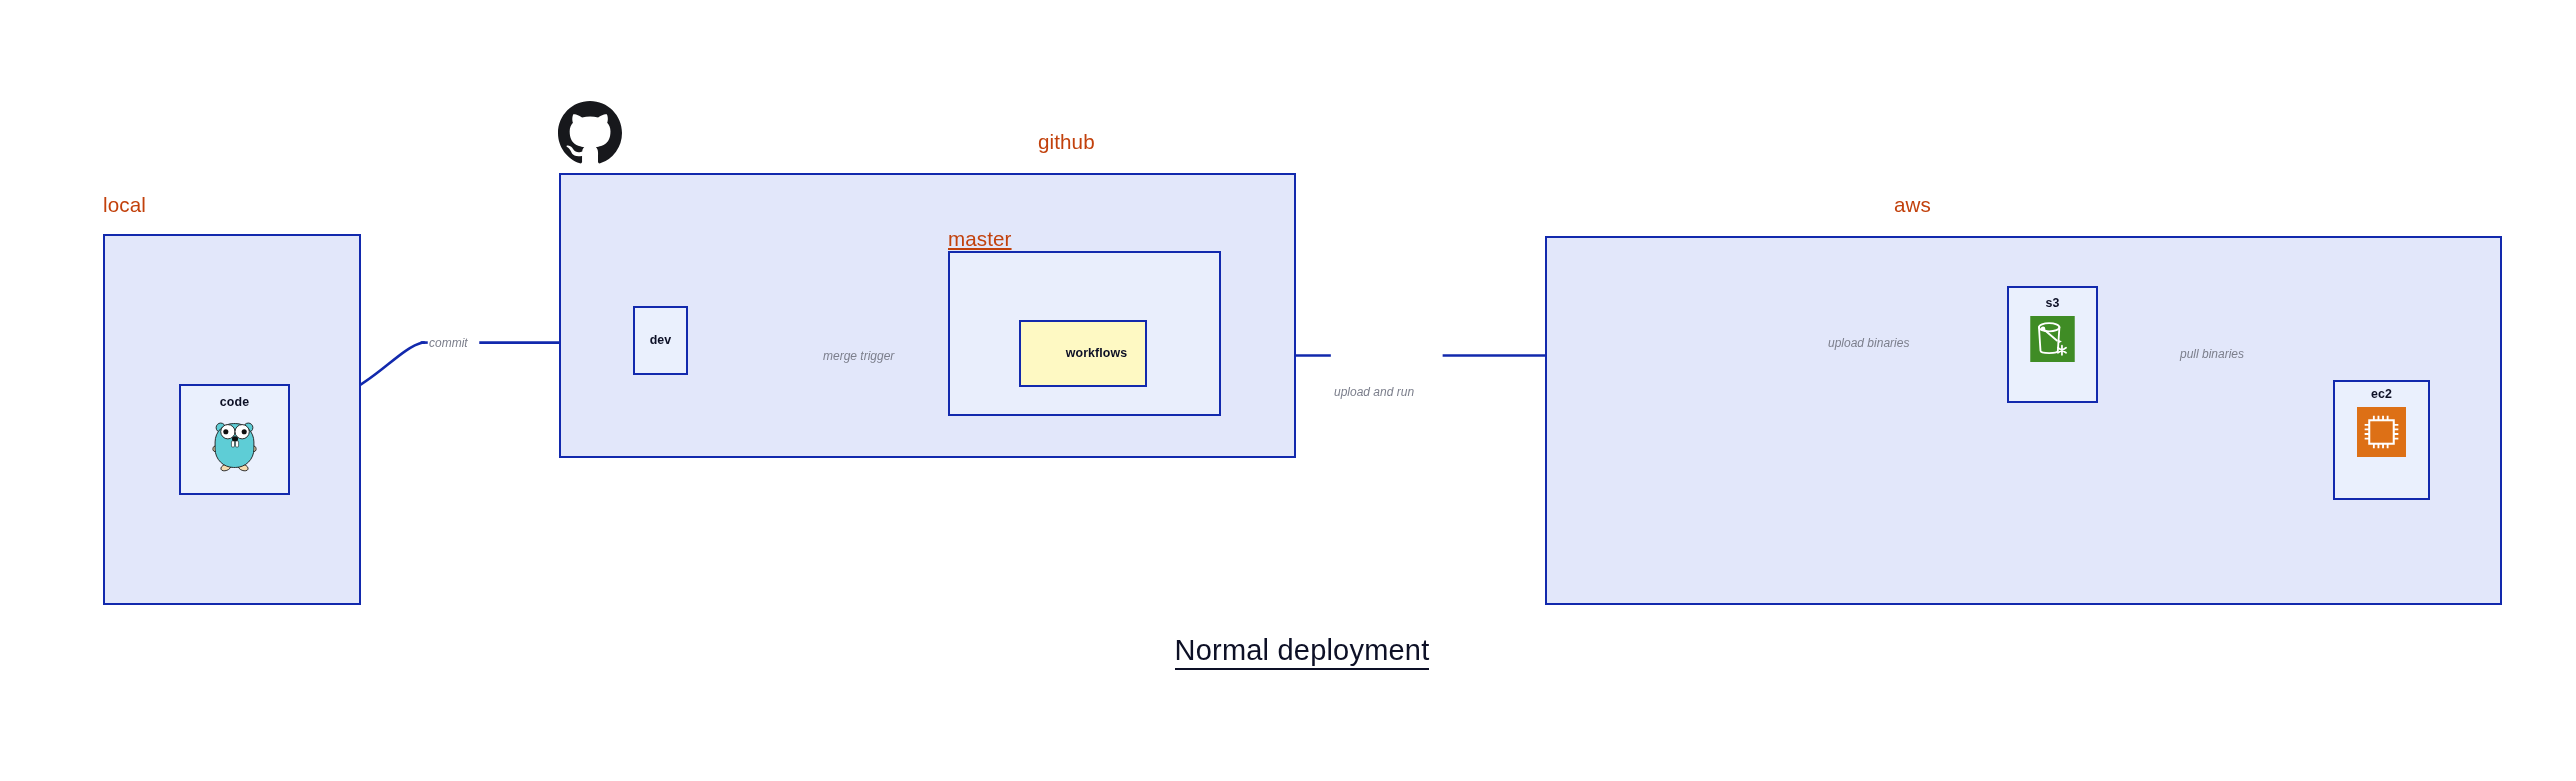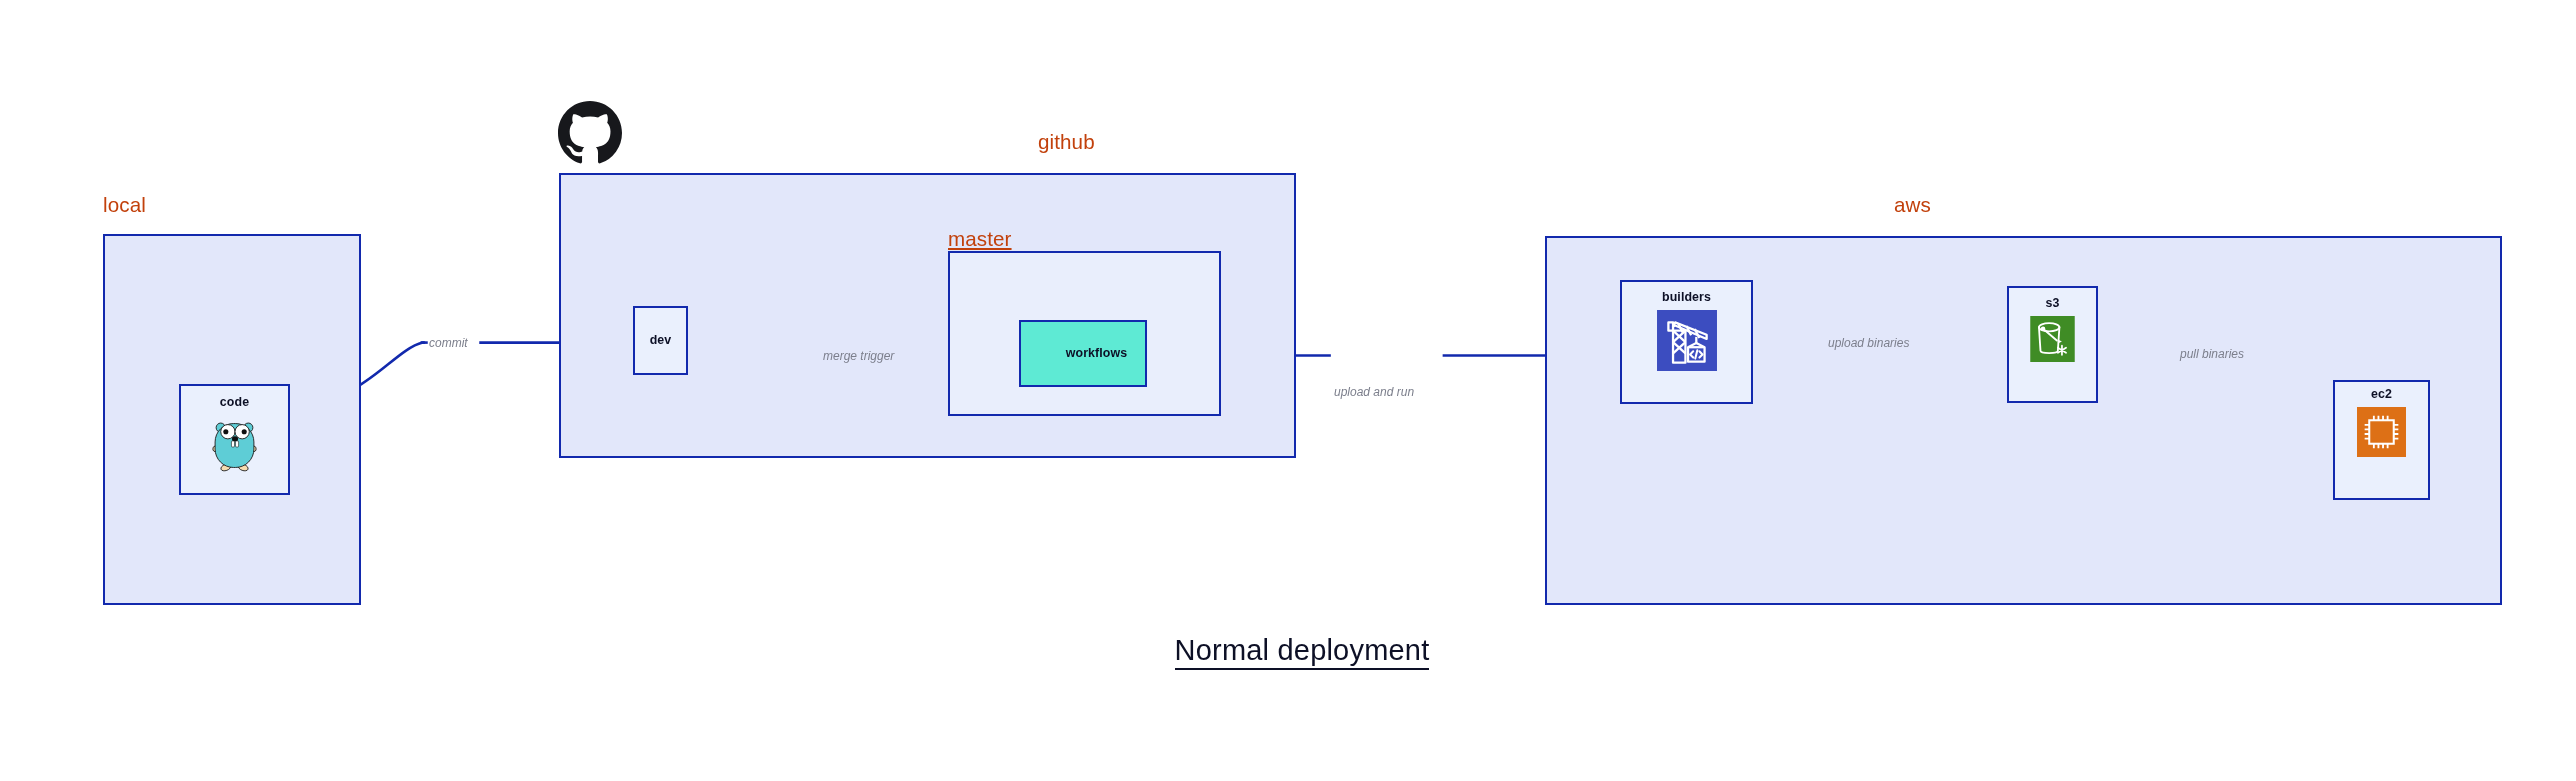--- a/index.html
+++ b/index.html
@@ -39,21 +39,21 @@
     background: #e9eefc;
   }
   
   .node-box {
     border: 2.6px solid #1229ad;
     background: #eaf0fd;
     display: flex;
     flex-direction: column;
     align-items: center;
   }
-  .node-box.bright { background: #5eead4; padding-left: 27px; }
+  .node-box.bright { background: #fef9c3; padding-left: 27px; }
 
   
   .group-label {
     position: absolute;
     color: #c2410c;
     font-size: 20.6px;
     font-weight: 400;
     letter-spacing: 0.1px;
     white-space: nowrap;
     text-align: left;
@@ -187,44 +187,20 @@
   </div>
 
   <div class="abs node-box bright" style="left:1019px; top:320px; width:128px; height:67px; justify-content:center;">
     <div class="node-label">workflows</div>
   </div>
 
   <div class="group-label" style="left:1894px; top:193px; width:258px;">aws</div>
 
   <div class="abs group-box" style="left:1545px; top:236px; width:957px; height:369px;"></div>
 
-  <div class="abs node-box" style="left:1620px; top:280px; width:133px; height:124px;">
-    <div class="node-label" style="margin-top:9.3px;">builders</div>
-    <svg class="icon-frame" width="60" height="61" viewBox="0 0 116 118" style="margin-top:6.2px;">
-      <rect x="0" y="0" width="116" height="118" fill="#3c4dc0"></rect>
-      <g fill="none" stroke="#ffffff" stroke-width="4.4" stroke-linejoin="round">
-
-        <rect x="22" y="24" width="9" height="16"></rect>
-        <path d="M31 32 L35 24 L96 48 L96 56 L35 30 Z"></path>
-        <path d="M41 26 L50 44 M57 31 L66 49 M73 37 L82 54"></path>
-        <rect x="31" y="40" width="24" height="62"></rect>
-        <path d="M31 40 L55 62 M55 40 L31 62 M31 62 L55 84 M55 62 L31 84"></path>
-
-        <path d="M76 52 L76 64"></path>
-
-        <path d="M60 72 L76 64 L92 72 L92 100 L60 100 Z"></path>
-        <path d="M60 72 L92 72"></path>
-      </g>
-      <g fill="none" stroke="#ffffff" stroke-width="4" stroke-linecap="round" stroke-linejoin="round">
-        <path d="M70 80 L64 86 L70 92"></path>
-        <path d="M82 80 L88 86 L82 92"></path>
-        <path d="M78 78 L74 94"></path>
-      </g>
-    </svg>
-  </div>
 
   <div class="abs node-box" style="left:2007px; top:280px; width:91px; height:117px;margin-top:6px;">
     <div class="node-label" style="margin-top:9.3px;">s3</div>
     <svg class="icon-frame" width="45" height="46" viewBox="0 0 87 90" style="margin-top:6.2px;">
       <rect x="0" y="0" width="87" height="90" fill="#3f8c25"></rect>
       <g fill="none" stroke="#ffffff" stroke-width="3.6" stroke-linecap="round" stroke-linejoin="round">
         <ellipse cx="37" cy="22" rx="20" ry="8"></ellipse>
         <path d="M17 22 L20 68 C20 74 54 74 54 68 L57 22"></path>
         <path d="M25 25 L52 48"></path>
         <circle cx="25" cy="25" r="2.6" fill="#ffffff"></circle>

